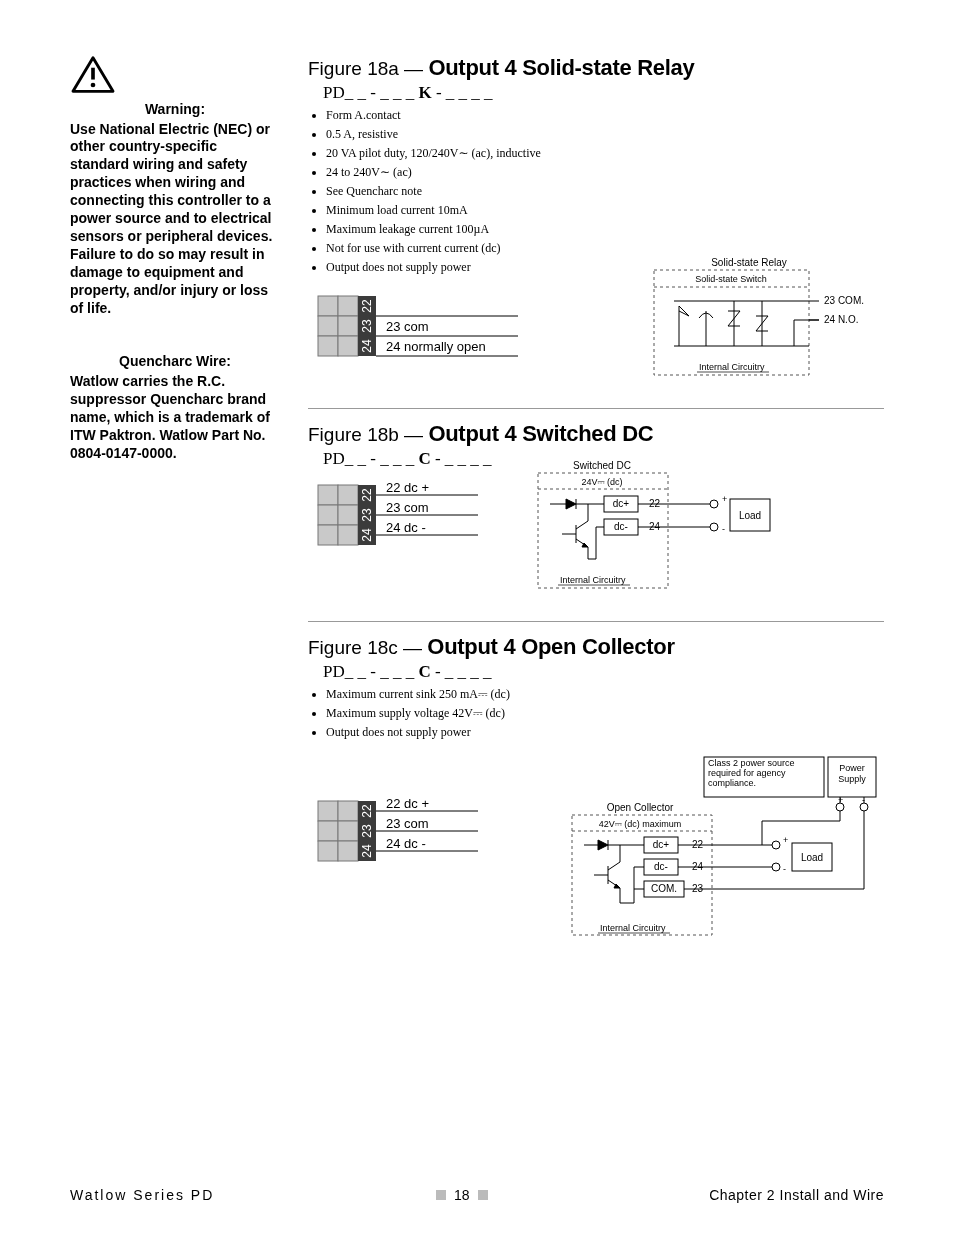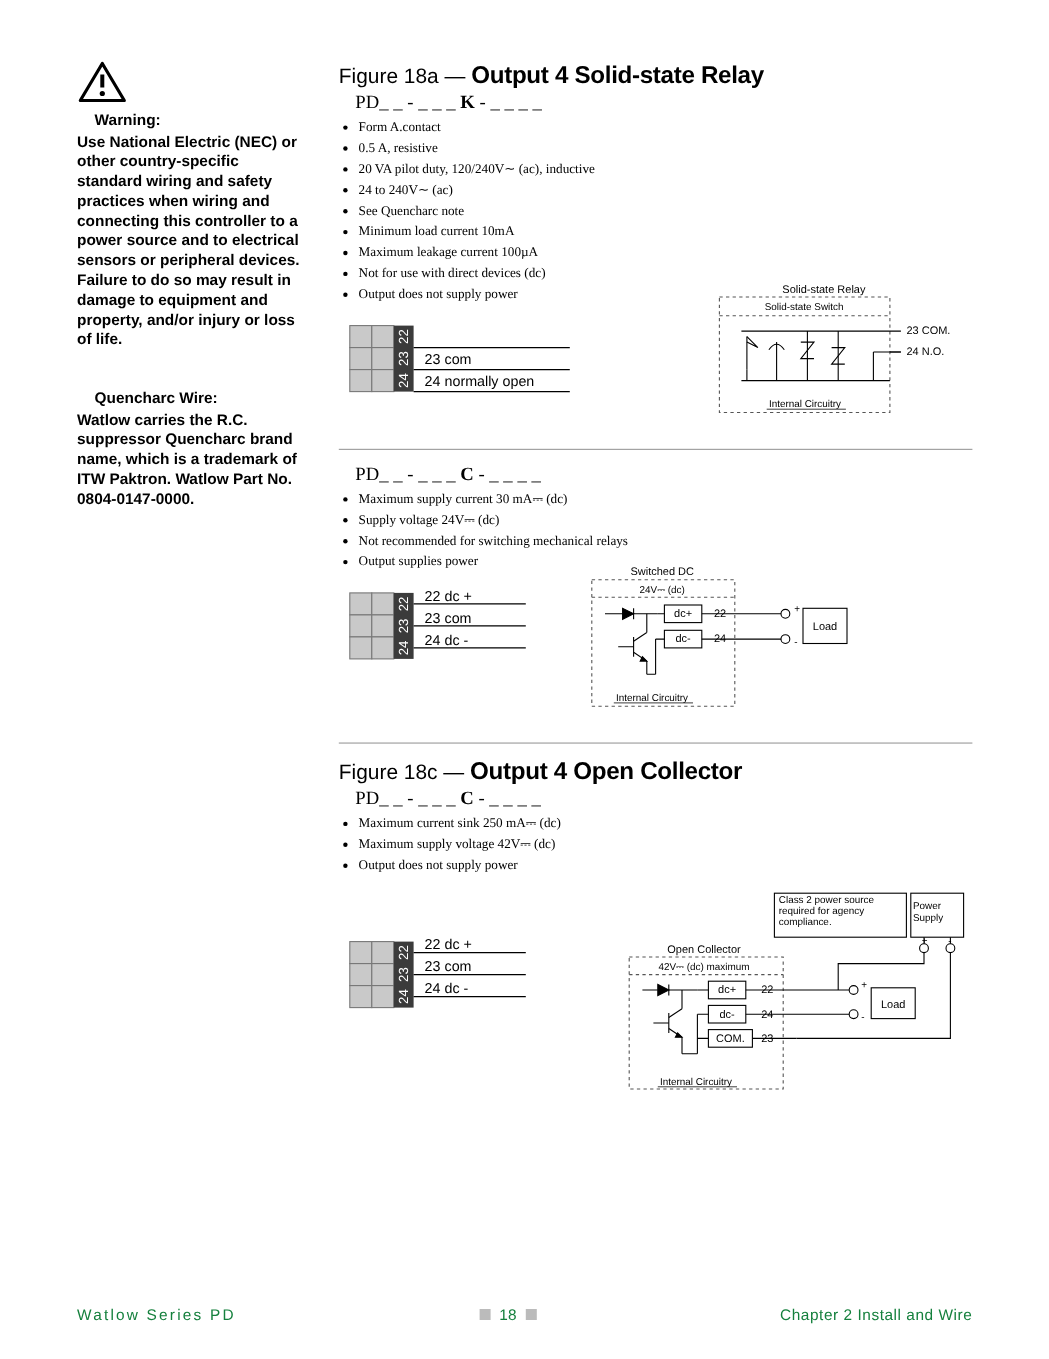--- a/index.html
+++ b/index.html
@@ -13,21 +13,21 @@
     position: relative;
     box-sizing: border-box;
     padding: 55px 70px 40px 70px;
   }
   .cols { display: flex; gap: 28px; }
   .left-col { width: 210px; flex: none; }
   .right-col { flex: 1; }
 
   
   .warn-icon svg { width: 46px; height: 40px; display: block; margin-bottom: 6px; }
-  .sidehead { font-family: "Helvetica Neue", Arial, sans-serif; font-weight: 700; font-size: 14px; line-height: 1.25; margin: 0 16px 2px; }
+  .sidehead { font-family: "Helvetica Neue", Arial, sans-serif; font-weight: 700; font-size: 14px; line-height: 1.25; margin: 0 0 2px; text-align: center; }
   .sidebody { font-family: "Helvetica Neue", Arial, sans-serif; font-weight: 700; font-size: 14px; line-height: 1.28; margin: 0 0 26px; }
   .q-group { margin-top: 36px; }
 
   
   .fig-title { font-size: 19px; margin: 0; }
   .fig-title .lead { font-family: "Helvetica Neue", Arial, sans-serif; font-weight: 400; }
   .fig-title .bold { font-family: Liberation Sans, sans-serif; font-weight: 700; font-size: 22px; font-stretch: condensed; letter-spacing: -0.3px; }
   .partno { font-family: "Times New Roman", serif; font-size: 17px; margin: 2px 15px 4px; }
   .partno .b { font-weight: 700; }
   ul.bullets { margin: 0 0 10px 0; padding: 0 0 0 18px; font-size: 12px; line-height: 1.42; }
@@ -36,21 +36,21 @@
 
   .diag-row { display: flex; align-items: flex-start; gap: 34px; }
   .diag-row.mt { margin-top: 6px; }
   .term-block svg { display: block; }
   .schem svg { display: block; }
 
   
   .footer {
     position: absolute; left: 70px; right: 70px; bottom: 32px;
     display: flex; justify-content: space-between; align-items: center;
-    font-family: "Helvetica Neue", Arial, sans-serif; font-size: 14px; color: #15803d;
+    font-family: "Helvetica Neue", Arial, sans-serif; font-size: 14px; color: #000000;
   }
   .footer .mid { display: flex; align-items: center; gap: 8px; }
   .footer .box { width: 10px; height: 10px; background: #bbb; display: inline-block; }
   .footer .l { letter-spacing: 2px; }
   .footer .r { letter-spacing: 0.5px; }
 </style>
 </head>
 <body>
 
 <div class="cols">
@@ -82,21 +82,21 @@
         <span>PD_ _ - _ _ _ </span><span class="b">K</span><span> - _ _ _ _</span>
       </p>
       <ul class="bullets">
         <li>Form A.contact</li>
         <li>0.5 A, resistive</li>
         <li>20 VA pilot duty, 120/240V∼ (ac), inductive</li>
         <li>24 to 240V∼ (ac)</li>
         <li>See Quencharc note</li>
         <li>Minimum load current 10mA</li>
         <li>Maximum leakage current 100µA</li>
-        <li>Not for use with direct devices (dc)</li>
+        <li>Not for use with current current (dc)</li>
         <li>Output does not supply power</li>
       </ul>
 
       <div class="diag-row">
         <div class="term-block">
           <svg width="220" height="80" viewBox="0 0 220 80" font-family="Arial" font-size="13">
 
             <g fill="#c9c9c9" stroke="#777">
               <rect x="10" y="10" width="20" height="20"></rect>
                 <rect x="10" y="30" width="20" height="20"></rect>
@@ -150,29 +150,26 @@
             <text x="55" y="114" font-size="9">Internal Circuitry</text>
             <line x1="53" y1="116" x2="125" y2="116" stroke="#000" stroke-width="0.7"></line>
           </svg>
         </div>
       </div>
     </section>
 
     <hr class="hr">
 
     <section>
+      <h2 class="fig-title">
+        <span class="lead">Figure 18b — </span><span class="bold">Output 4 Switched DC</span>
+      </h2>
       <p class="partno">
         <span>PD_ _ - _ _ _ </span><span class="b">C</span><span> - _ _ _ _</span>
       </p>
-      <ul class="bullets">
-        <li>Maximum supply current 30 mA⎓ (dc)</li>
-        <li>Supply voltage 24V⎓ (dc)</li>
-        <li>Not recommended for switching mechanical relays</li>
-        <li>Output supplies power</li>
-      </ul>
 
       <div class="diag-row mt">
         <div class="term-block">
           <svg width="180" height="80" viewBox="0 0 180 80" font-family="Arial" font-size="13">
             <g fill="#c9c9c9" stroke="#777">
               <rect x="10" y="10" width="20" height="20"></rect>
                 <rect x="10" y="30" width="20" height="20"></rect>
                 <rect x="10" y="50" width="20" height="20"></rect>
               <rect x="30" y="10" width="20" height="20"></rect>
                 <rect x="30" y="30" width="20" height="20"></rect>
@@ -286,21 +283,21 @@
 
         <div class="schem" style="margin-left:auto">
           <svg width="320" height="200" viewBox="0 0 320 200" font-family="Arial" font-size="10">
 
             <rect x="140" y="6" width="120" height="40" fill="none" stroke="#000"></rect>
             <foreignObject x="144" y="8" width="112" height="36">
               <div xmlns="http://www.w3.org/1999/xhtml" style="font:9px Arial; text-align:left; line-height:1.1">Class 2 power source required for agency compliance.</div>
             </foreignObject>
             <rect x="264" y="6" width="48" height="40" fill="none" stroke="#000"></rect>
             <foreignObject x="266" y="12" width="44" height="30">
-              <div xmlns="http://www.w3.org/1999/xhtml" style="font:9px Arial; line-height:1.2">Power Supply</div>
+              <div xmlns="http://www.w3.org/1999/xhtml" style="font:9px Arial; text-align:center; line-height:1.2">Power Supply</div>
             </foreignObject>
             <circle cx="276" cy="56" r="4" fill="#fff" stroke="#000"></circle>
               <text x="274" y="52" font-size="9">+</text>
             <circle cx="300" cy="56" r="4" fill="#fff" stroke="#000"></circle>
               <text x="298" y="52" font-size="9">-</text>
             <line x1="276" y1="46" x2="276" y2="52" stroke="#000"></line>
               <line x1="300" y1="46" x2="300" y2="52" stroke="#000"></line>
 
             <text x="76" y="60" text-anchor="middle">Open Collector</text>
             <rect x="8" y="64" width="140" height="120" fill="none" stroke="#555" stroke-dasharray="3 3"></rect>

